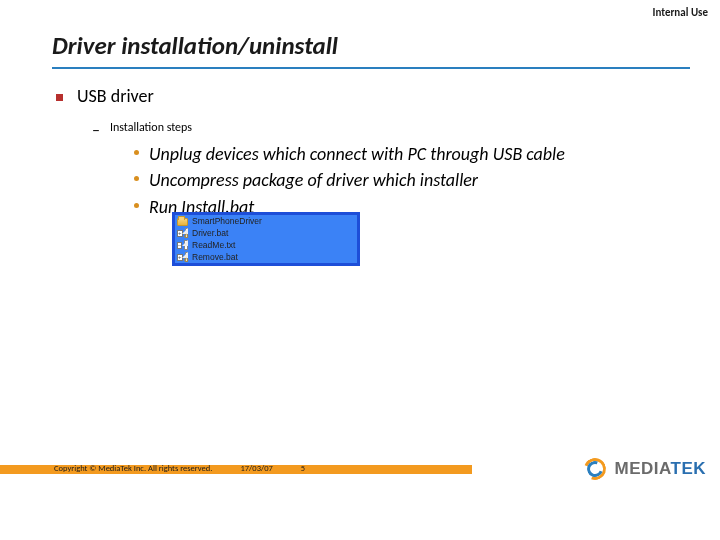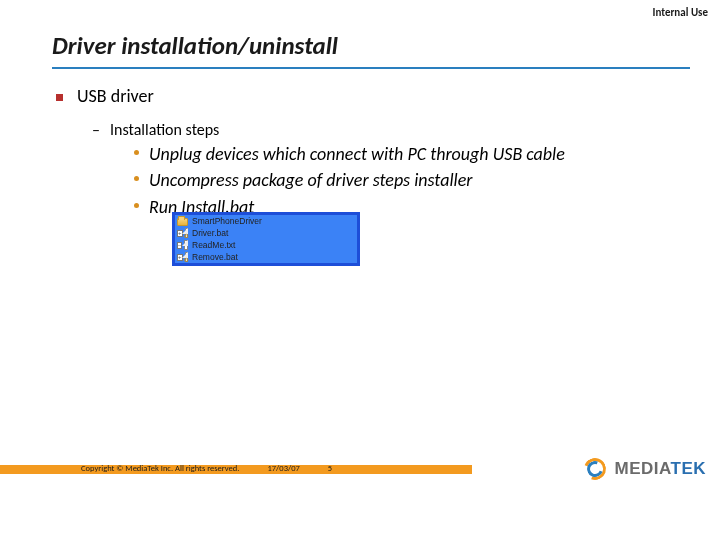--- a/index.html
+++ b/index.html
@@ -8,37 +8,37 @@
   .classification { position: absolute; top: 6px; right: 12px; font-size: 11px; font-weight: 700; color: #1a1a1a; }
   .title-wrap { position: absolute; top: 30px; left: 52px; right: 30px; }
   .title { font-size: 25px; font-weight: 700; font-style: italic; color: #1a1a1a; }
   .title-rule { margin-top: 6px; height: 2px; background: #2a7fbf; width: 100%; }
   .content { position: absolute; top: 86px; left: 56px; right: 40px; }
   .lvl1 { display: flex; align-items: flex-start; gap: 14px; margin-bottom: 12px; }
   .lvl1 .bullet { width: 7px; height: 7px; background: #b7302e; margin-top: 8px; flex: 0 0 auto; }
   .lvl1 .text { font-size: 18px; line-height: 1.2; }
   .lvl2 { display: flex; align-items: flex-start; gap: 10px; margin-left: 36px; margin-top: 4px; margin-bottom: 2px; }
   .lvl2 .dash { font-size: 16px; line-height: 1.2; }
-  .lvl2 .text { font-size: 16px; line-height: 1.2; }
+  .lvl2 .text { font-size: 12px; line-height: 1.2; }
   .lvl3 { display: flex; align-items: flex-start; gap: 10px; margin-left: 78px; margin-top: 4px; }
   .lvl3 .dot { width: 5px; height: 5px; border-radius: 50%; background: #d98f1f; margin-top: 7px; flex: 0 0 auto; }
   .lvl3 .text { font-size: 18px; line-height: 1.25; font-style: italic; }
   .filelist { position: absolute; top: 212px; left: 172px; width: 188px; border: 3px solid #1d4ed8; background: #3b82f6; }
   .filerow { display: flex; align-items: center; gap: 4px; padding: 1px 2px; font-size: 8.5px; font-family: "Tahoma", Arial, sans-serif; color: #222; }
   .ficon { width: 11px; height: 10px; flex: 0 0 auto; }
   .ficon.folder { background: linear-gradient(#f6d27a, #e7b33e); border: 1px solid #c8982a; border-radius: 1px; height: 8px; margin-top: 1px; position: relative; }
   .ficon.folder::before { content: ""; position: absolute; top: -3px; left: 0; width: 5px; height: 3px; background: #f6d27a; border: 1px solid #c8982a; border-bottom: none; border-radius: 1px 1px 0 0; }
   .ficon.file { position: relative; display: flex; align-items: center; }
   .ficon.file .box { width: 7px; height: 7px; border: 1px solid #777; background: #fff; display: inline-block; margin-right: 2px; font-size: 6px; line-height: 5px; text-align: center; color: #555; }
   .ficon.file .page { width: 8px; height: 10px; background: #fff; border: 1px solid #888; display: inline-block; position: relative; }
   .ficon.file .page::before { content: ""; position: absolute; right: -1px; top: -1px; border-top: 3px solid #fff0; border-left: 3px solid #fff0; border-bottom: 3px solid #eee; border-right: 3px solid #eee; }
   .ficon.file .page.gear::after { content: "⚙"; position: absolute; right: -2px; bottom: -2px; font-size: 6px; color: #b48a2a; }
   .footer { position: absolute; left: 0; right: 0; bottom: 0; height: 30px; }
   .footer-bar { position: absolute; left: 0; bottom: 14px; height: 9px; width: 472px; background: #f39a1f; }
-  .footer-text { position: absolute; left: 54px; bottom: 15px; font-size: 8.5px; color: #1a1a1a; display: flex; gap: 28px; align-items: baseline; margin-left: 27px; }
+  .footer-text { position: absolute; left: 54px; bottom: 15px; font-size: 8.5px; color: #1a1a1a; display: flex; gap: 28px; align-items: baseline; }
   .logo { position: absolute; right: 14px; bottom: 8px; display: flex; align-items: center; gap: 8px; }
   .logo-mark { width: 22px; height: 22px; position: relative; }
   .logo-mark .ring { position: absolute; inset: 0; border: 3px solid #f39a1f; border-left-color: transparent; border-radius: 50%; transform: rotate(-25deg); }
   .logo-mark .ring.blue { border-color: #2a7fbf; border-left-color: transparent; inset: 3px; transform: rotate(155deg); }
   .logo-text { font-family: Arial, sans-serif; font-weight: 700; font-size: 17px; letter-spacing: 0.5px; color: #6b6b6b; text-align: center; }
   .logo-text .tek { color: #2a6fb0; }
 </style>
 </head>
 <body>
 
@@ -59,21 +59,21 @@
     <div class="lvl2">
       <span class="dash">–</span>
       <span class="text">Installation steps</span>
     </div>
     <div class="lvl3">
       <span class="dot"></span>
       <span class="text">Unplug devices which connect with PC through USB cable</span>
     </div>
     <div class="lvl3">
       <span class="dot"></span>
-      <span class="text">Uncompress package of driver steps installer</span>
+      <span class="text">Uncompress package of driver which installer</span>
     </div>
     <div class="lvl3">
       <span class="dot"></span>
       <span class="text">Run Install.bat</span>
     </div>
   </div>
 
   <div class="filelist">
     <div class="filerow">
       <span class="ficon folder"></span>

